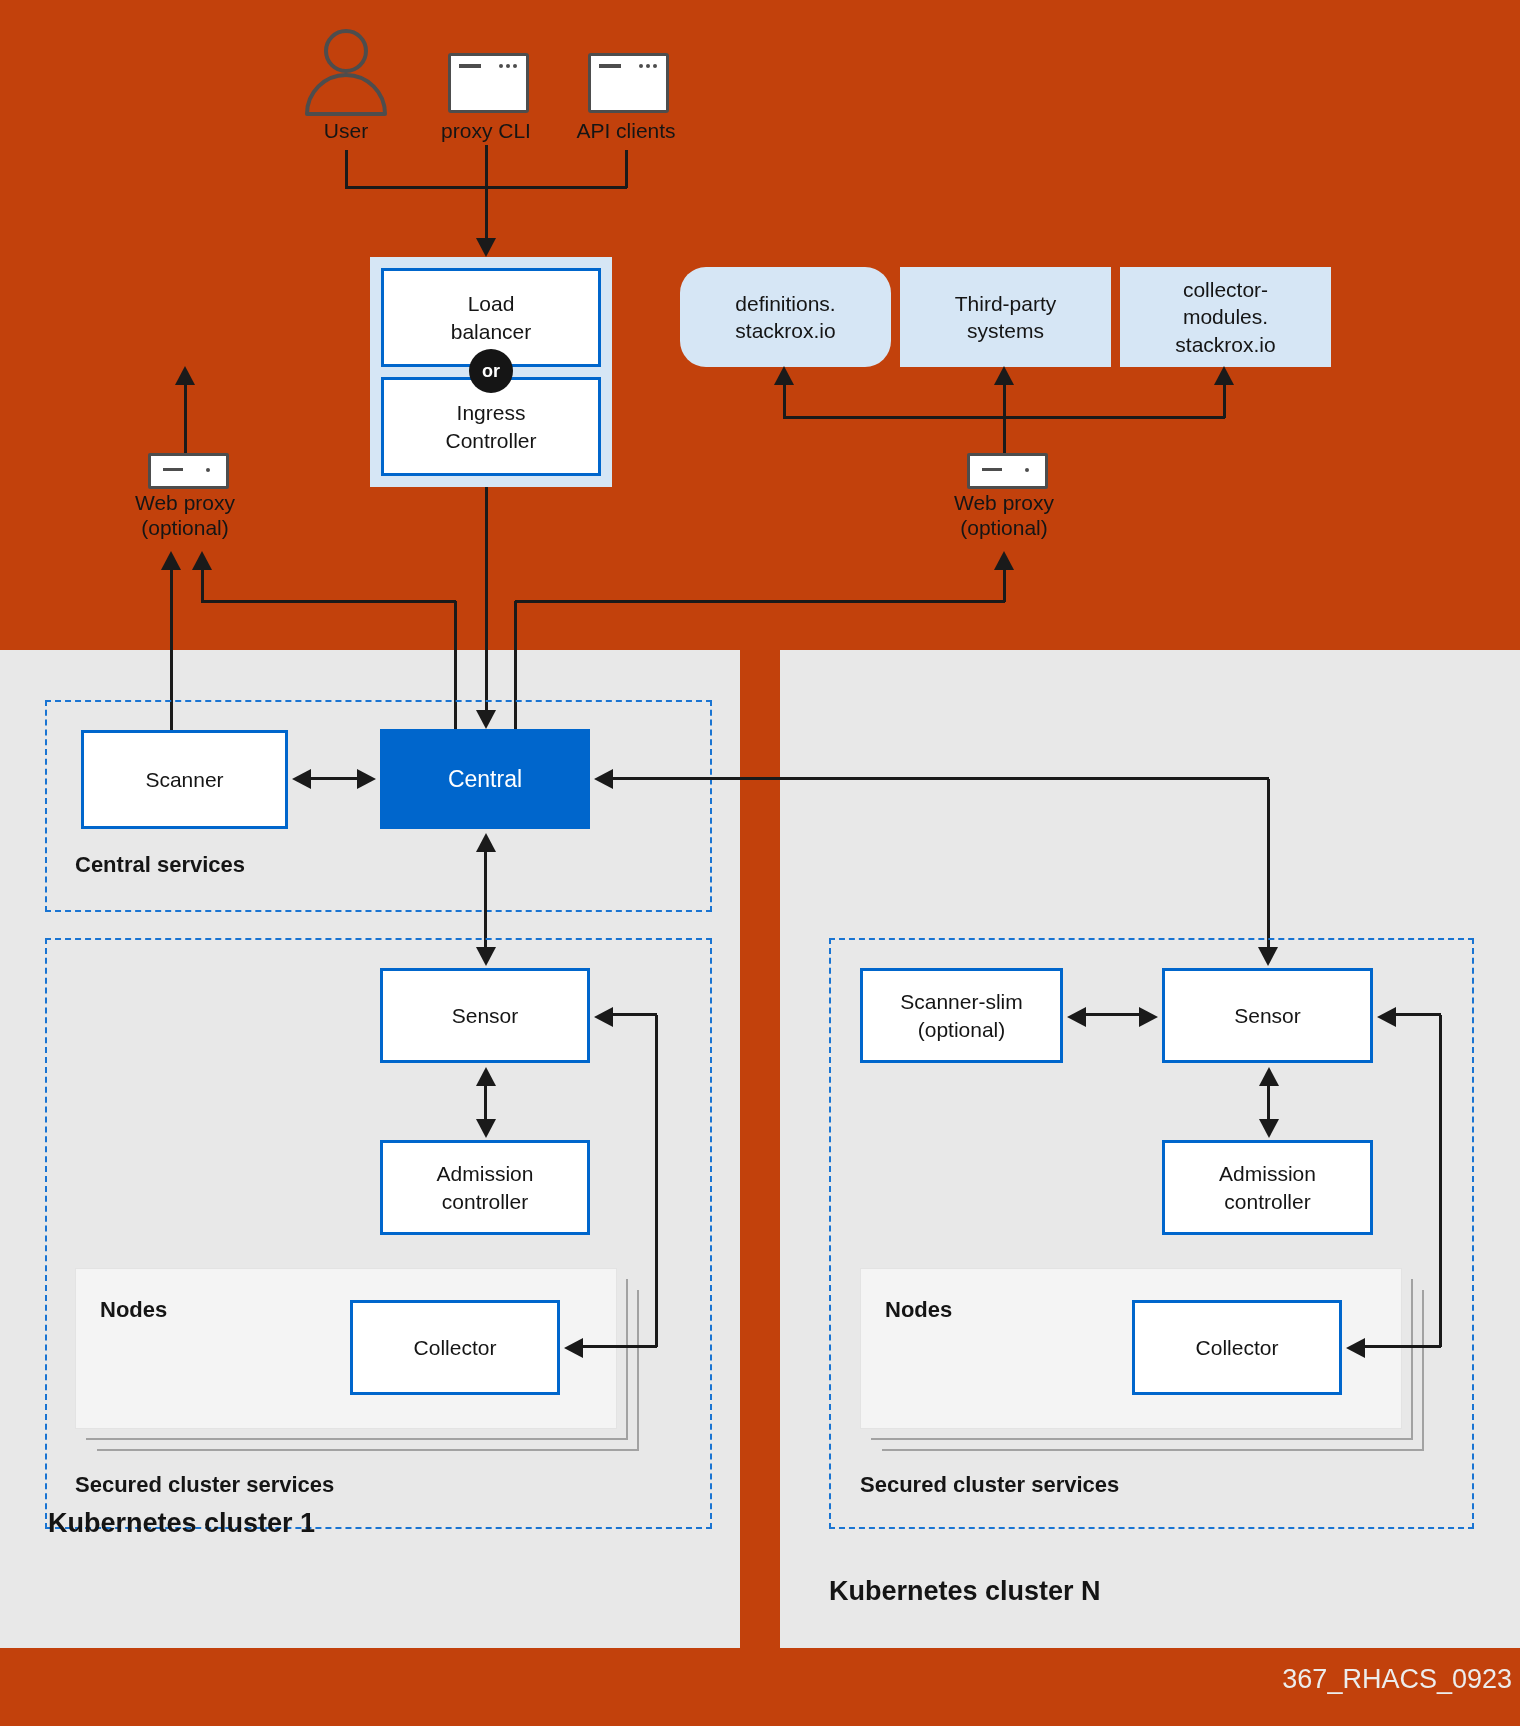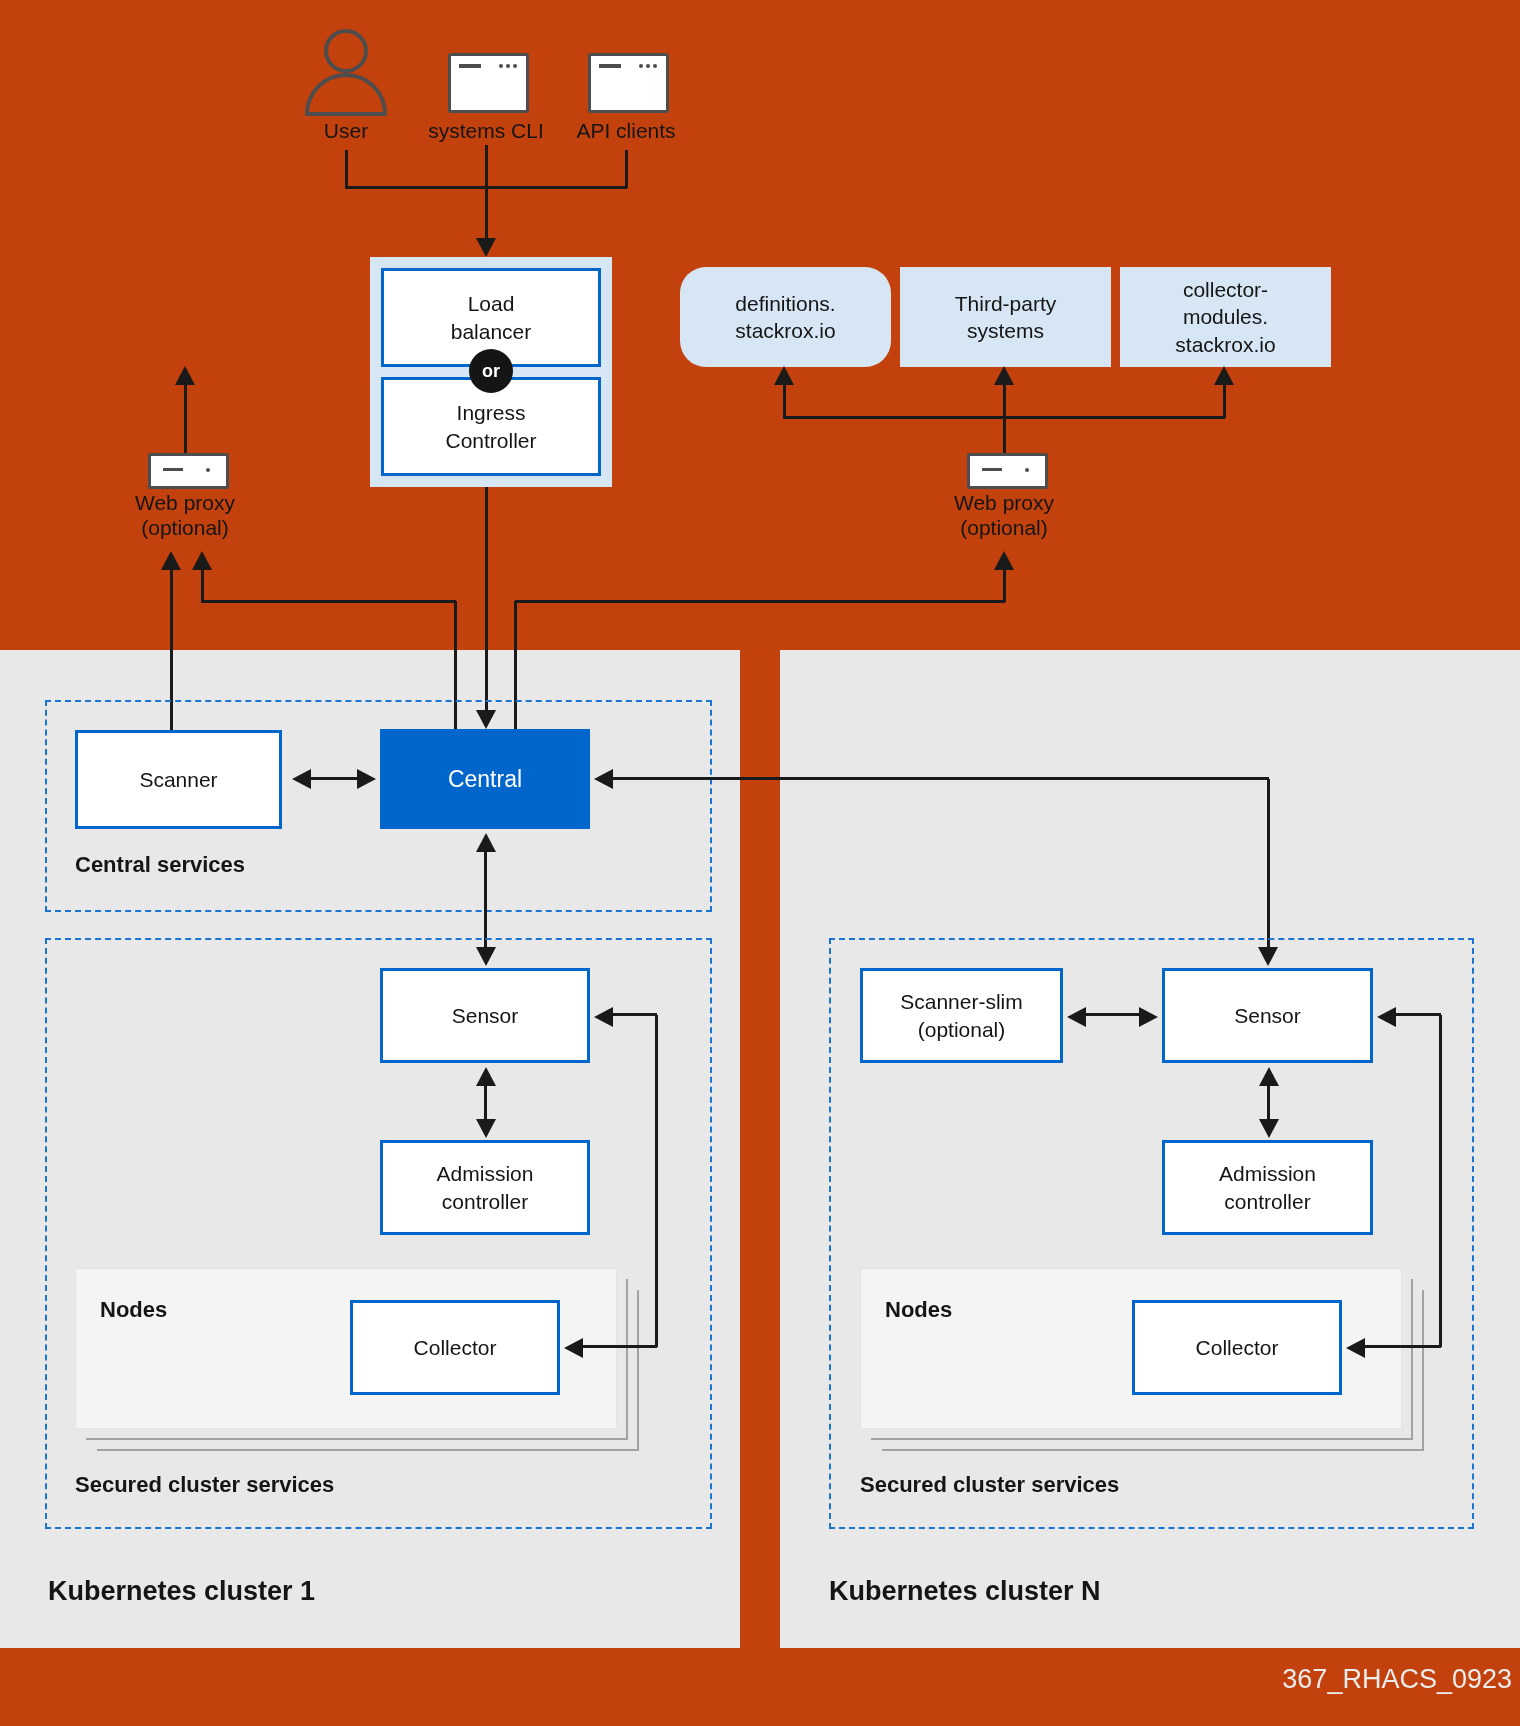--- a/index.html
+++ b/index.html
@@ -64,21 +64,21 @@
     <div class="win-dot" style="left:55px;"></div>
     <div class="win-dot" style="left:62px;"></div>
   </div>
   <div class="win-icon" style="left:588px;top:53px;">
     <div class="win-dash"></div>
     <div class="win-dot" style="left:48px;"></div>
     <div class="win-dot" style="left:55px;"></div>
     <div class="win-dot" style="left:62px;"></div>
   </div>
   <div class="top-label" style="left:286px;top:119px;width:120px;">User</div>
-  <div class="top-label" style="left:426px;top:119px;width:120px;">systems CLI</div>
+  <div class="top-label" style="left:426px;top:119px;width:120px;">proxy CLI</div>
   <div class="top-label" style="left:560px;top:119px;width:132px;">API clients</div>
 
   <div class="vline" style="left:345px;top:150px;height:38px;"></div>
   <div class="vline" style="left:625px;top:150px;height:38px;"></div>
   <div class="hline" style="left:345px;top:186px;width:282px;"></div>
   <div class="vline" style="left:485px;top:145px;height:94px;"></div>
   <div class="ah ah-down" style="left:476px;top:238px;"></div>
 
   <div class="bluefill" style="left:370px;top:257px;width:242px;height:230px;"></div>
   <div class="outline-box" style="left:381px;top:268px;width:214px;height:93px;">
@@ -144,21 +144,21 @@
   <div class="ah ah-up" style="left:994px;top:366px;"></div>
   <div class="vline" style="left:1223px;top:385px;height:33px;"></div>
   <div class="ah ah-up" style="left:1214px;top:366px;"></div>
 
   <div class="ah ah-up" style="left:994px;top:551px;"></div>
   <div class="vline" style="left:1003px;top:570px;height:32px;"></div>
   <div class="hline" style="left:515px;top:600px;width:490px;"></div>
   <div class="vline" style="left:514px;top:601px;height:128px;"></div>
 
   <div class="dashed-box" style="left:45px;top:700px;width:663px;height:208px;"></div>
-  <div class="outline-box" style="left:75px;top:730px;width:201px;height:93px;">
+  <div class="outline-box" style="left:81px;top:730px;width:201px;height:93px;">
     <span class="box-label">Scanner</span>
   </div>
   <div class="central-box" style="left:380px;top:729px;width:210px;height:100px;">
     <span class="central-label">Central</span>
   </div>
   <div class="section-label" style="left:75px;top:852px;">Central services</div>
 
   <div class="ah ah-left" style="left:292px;top:769px;"></div>
   <div class="hline" style="left:309px;top:777px;width:51px;"></div>
   <div class="ah ah-right" style="left:357px;top:769px;"></div>
@@ -193,21 +193,21 @@
     <span class="box-label">Collector</span>
   </div>
 
   <div class="ah ah-left" style="left:594px;top:1007px;"></div>
   <div class="hline" style="left:612px;top:1013px;width:45px;"></div>
   <div class="vline" style="left:655px;top:1015px;height:332px;"></div>
   <div class="hline" style="left:582px;top:1345px;width:75px;"></div>
   <div class="ah ah-left" style="left:564px;top:1338px;"></div>
 
   <div class="section-label" style="left:75px;top:1472px;">Secured cluster services</div>
-  <div class="cluster-label" style="left:48px;top:1576px;">Kubernetes cluster 1</div>
+  <div class="cluster-label" style="left:48px;top:1508px;">Kubernetes cluster 1</div>
 
   <div class="dashed-box" style="left:829px;top:938px;width:641px;height:587px;"></div>
 
   <div class="outline-box" style="left:860px;top:968px;width:197px;height:89px;">
     <span class="box-label">Scanner-slim</span>
     <span class="box-label light">(optional)</span>
   </div>
   <div class="ah ah-left" style="left:1067px;top:1007px;"></div>
   <div class="hline" style="left:1084px;top:1013px;width:58px;"></div>
   <div class="ah ah-right" style="left:1139px;top:1007px;"></div>

